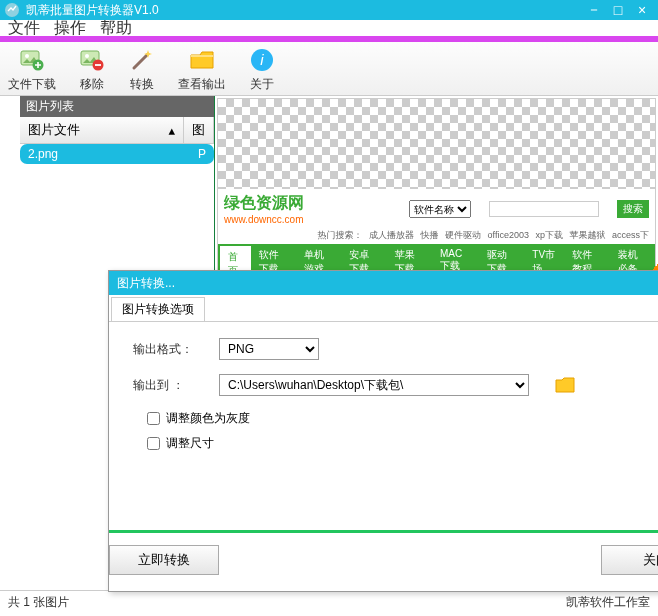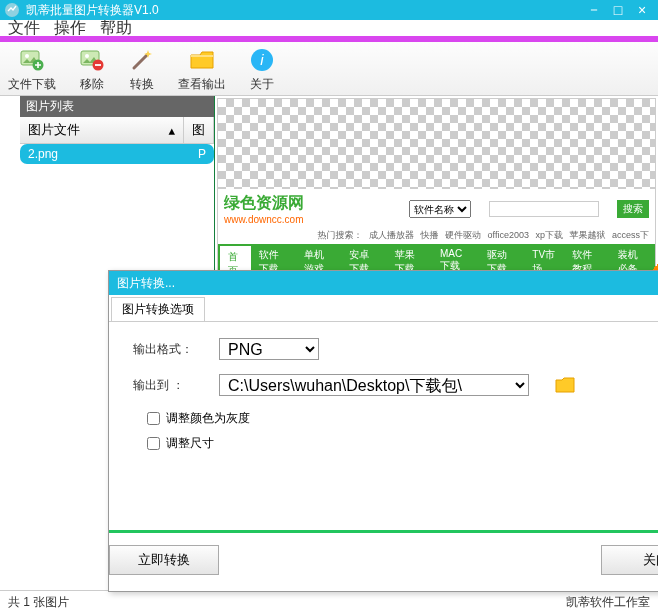--- a/index.html
+++ b/index.html
@@ -60,21 +60,21 @@
 
 .priority-badge { position: absolute; top: 264px; right: 0; width: 28px; height: 28px; background: linear-gradient(135deg, transparent 50%, #f80 50%); z-index: 5; }
 
 .dialog { position: absolute; top: 270px; left: 108px; width: 604px; height: 322px; background: #fff; border: 1px solid #999; box-shadow: 2px 2px 6px rgba(0,0,0,.2); z-index: 10; display: flex; flex-direction: column; }
 .dialog .d-title { height: 24px; background: #1cbbe0; color: #fff; font-size: 12px; display: flex; align-items: center; padding: 0 8px; }
 .dialog .tabrow { display: flex; border-bottom: 1px solid #ccc; font-size: 12px; padding-left: 2px; }
 .dialog .tab { border: 1px solid #ccc; border-bottom: none; padding: 3px 10px; background: #fff; margin-top: 2px; margin-right: 2px; }
 .dialog .body { flex: 1; padding: 16px 24px; font-size: 12px; }
 .dialog .row { display: flex; align-items: center; margin-bottom: 14px; gap: 16px; }
 .dialog .row .lbl { width: 70px; color: #333; }
-.dialog select, .dialog input[type=text] { border: 1px solid #999; height: 22px; font-size: 16px; padding: 0 4px; background: #fff; }
+.dialog select, .dialog input[type=text] { border: 1px solid #999; height: 22px; font-size: 12px; padding: 0 4px; background: #fff; }
 .dialog .fmt { width: 100px; }
 .dialog .path { width: 310px; }
 .dialog .browse { width: 24px; height: 22px; margin-left: 8px; display: flex; align-items: center; justify-content: center; cursor: pointer; }
 .dialog .chk { display: flex; align-items: center; margin: 8px 0 8px 14px; }
 .dialog .chk input { margin-right: 6px; }
 .dialog .actions { display: flex; justify-content: space-between; gap: 18px; padding: 12px 0 16px; border-top: 3px solid #22c55e; }
 .dialog .btn { width: 110px; height: 30px; border: 1px solid #aaa; background: linear-gradient(#fdfdfd,#e5e5e5); font-size: 13px; cursor: pointer; }
 
 .watermark { position: absolute; bottom: 20px; right: 4px; font-size: 20px; font-weight: bold; color: #3aaa35; z-index: 4; opacity: .9; }
 

